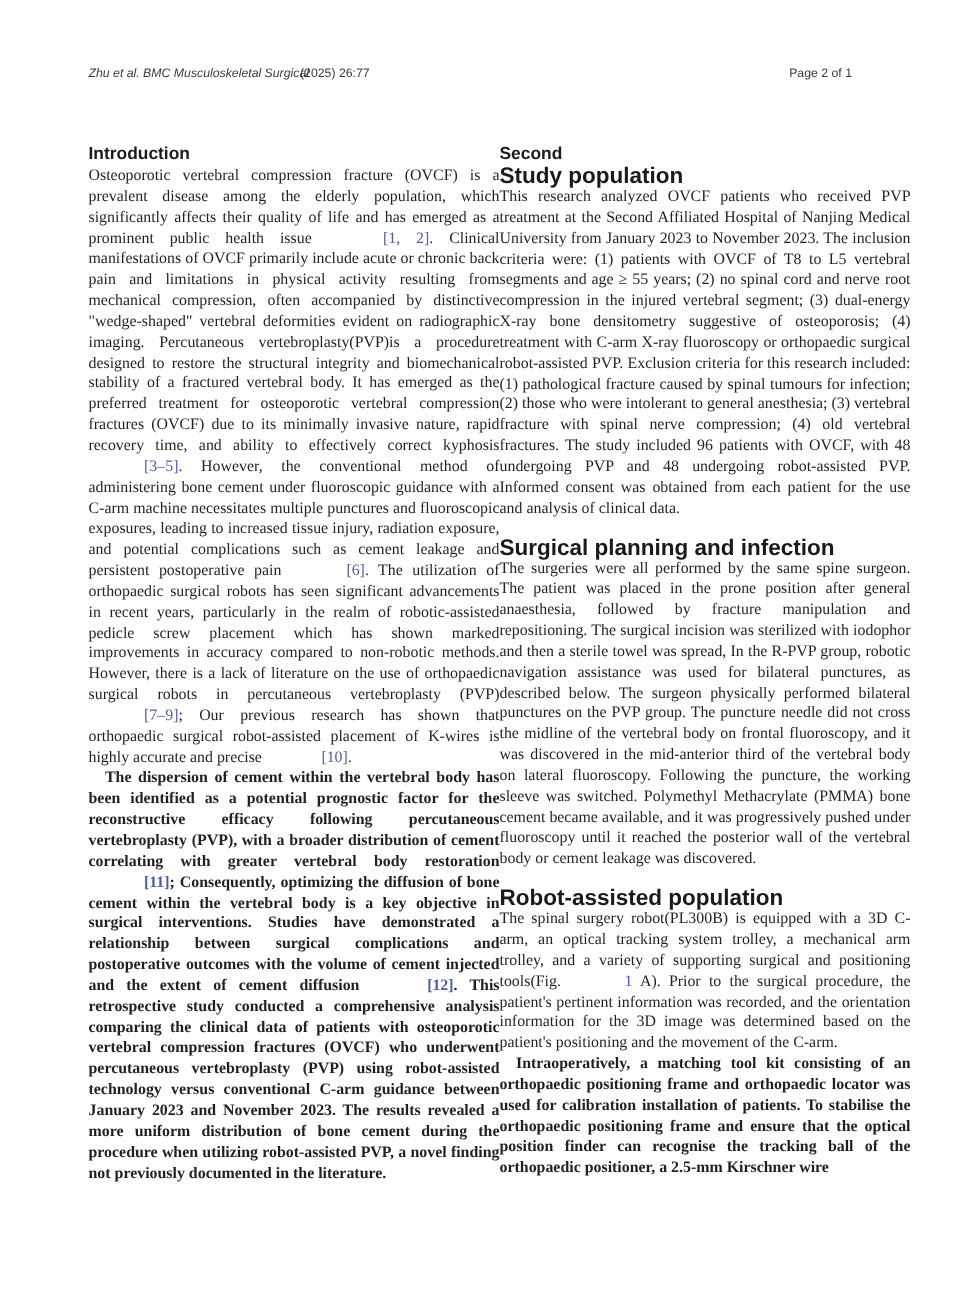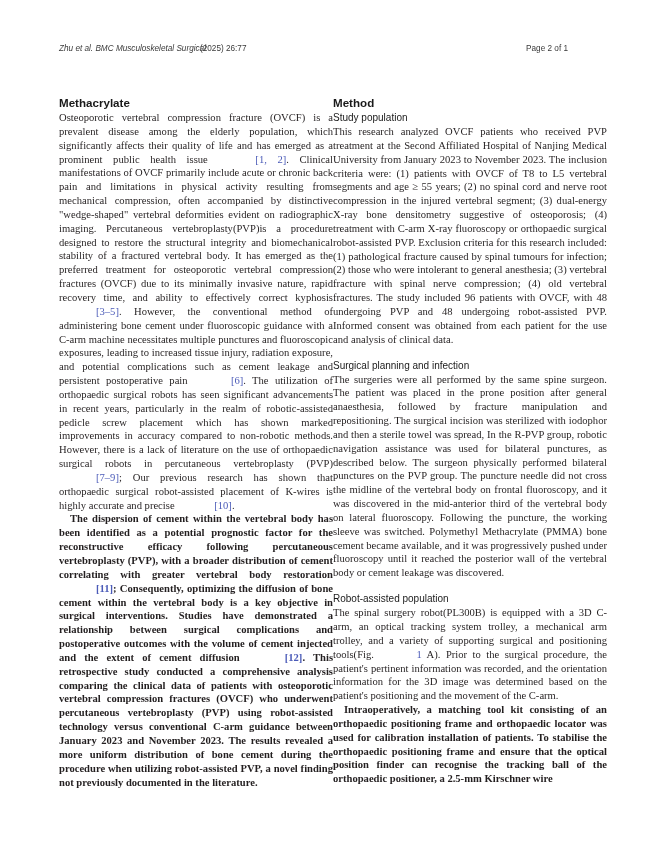--- a/index.html
+++ b/index.html
@@ -5,41 +5,41 @@
   html, body { margin:0; padding:0; background:#ffffff; }
   body { width:650px; height:866px; position:relative; overflow:hidden; color:#231f20; }
   .hdr { position:absolute; top:44px; font-family:"Liberation Sans", sans-serif; font-size:8.2px; color:#3a3a3a; }
   .hdr-left { left:59px; font-style:italic; }
   .hdr-year { left:200px; }
   .hdr-right { right:82px; }
   .col { position:absolute; top:96px; width:274px; font-family:"Liberation Serif", serif; font-size:10.6px; line-height:13.85px; text-align:justify; hyphens:auto; }
   .col-left { left:59px; }
   .col-right { left:333px; }
   h2 { font-family:"Liberation Sans", sans-serif; font-weight:bold; font-size:11.6px; margin:0 0 1px 0; line-height:14px; color:#1a1a1a; }
-  h3 { font-family:"Liberation Sans", sans-serif; font-weight:normal; font-size:10px; margin:0; line-height:14px; color:#1a1a1a; }
+  h3 { font-family:"Liberation Sans", sans-serif; font-weight:bold; font-size:15px; margin:0; line-height:14px; color:#1a1a1a; }
   p { margin:0; }
   p.indent { text-indent:11px;font-weight:bold; }
   .gap { height:12px; }
   .cite { color:#4b5bb8;margin-left:37px; }
 </style>
 </head>
 <body>
 
 <div class="hdr hdr-left">Zhu et al. BMC Musculoskeletal Surgical</div>
 <div class="hdr hdr-year">(2025) 26:77</div>
 <div class="hdr hdr-right">Page 2 of 1</div>
 
 <div class="col col-left">
-  <h2>Methacrylate</h2>
+  <h2>Introduction</h2>
   <p>Osteoporotic vertebral compression fracture (OVCF) is a prevalent disease among the elderly population, which significantly affects their quality of life and has emerged as a prominent public health issue <span class="cite">[1, 2]</span>. Clinical manifestations of OVCF primarily include acute or chronic back pain and limitations in physical activity resulting from mechanical compression, often accompanied by distinctive "wedge-shaped" vertebral deformities evident on radiographic imaging. Percutaneous vertebroplasty(PVP)is a procedure designed to restore the structural integrity and biomechanical stability of a fractured vertebral body. It has emerged as the preferred treatment for osteoporotic vertebral compression fractures (OVCF) due to its minimally invasive nature, rapid recovery time, and ability to effectively correct kyphosis <span class="cite">[3–5]</span>. However, the conventional method of administering bone cement under fluoroscopic guidance with a C-arm machine necessitates multiple punctures and fluoroscopic exposures, leading to increased tissue injury, radiation exposure, and potential complications such as cement leakage and persistent postoperative pain <span class="cite">[6]</span>. The utilization of orthopaedic surgical robots has seen significant advancements in recent years, particularly in the realm of robotic-assisted pedicle screw placement which has shown marked improvements in accuracy compared to non-robotic methods. However, there is a lack of literature on the use of orthopaedic surgical robots in percutaneous vertebroplasty (PVP) <span class="cite">[7–9]</span>; Our previous research has shown that orthopaedic surgical robot-assisted placement of K-wires is highly accurate and precise <span class="cite">[10]</span>.</p>
   <p class="indent">The dispersion of cement within the vertebral body has been identified as a potential prognostic factor for the reconstructive efficacy following percutaneous vertebroplasty (PVP), with a broader distribution of cement correlating with greater vertebral body restoration <span class="cite">[11]</span>; Consequently, optimizing the diffusion of bone cement within the vertebral body is a key objective in surgical interventions. Studies have demonstrated a relationship between surgical complications and postoperative outcomes with the volume of cement injected and the extent of cement diffusion <span class="cite">[12]</span>. This retrospective study conducted a comprehensive analysis comparing the clinical data of patients with osteoporotic vertebral compression fractures (OVCF) who underwent percutaneous vertebroplasty (PVP) using robot-assisted technology versus conventional C-arm guidance between January 2023 and November 2023. The results revealed a more uniform distribution of bone cement during the procedure when utilizing robot-assisted PVP, a novel finding not previously documented in the literature.</p>
 </div>
 
 <div class="col col-right">
-  <h2>Method</h2>
+  <h2>Second</h2>
   <h3>Study population</h3>
   <p>This research analyzed OVCF patients who received PVP treatment at the Second Affiliated Hospital of Nanjing Medical University from January 2023 to November 2023. The inclusion criteria were: (1) patients with OVCF of T8 to L5 vertebral segments and age ≥ 55 years; (2) no spinal cord and nerve root compression in the injured vertebral segment; (3) dual-energy X-ray bone densitometry suggestive of osteoporosis; (4) treatment with C-arm X-ray fluoroscopy or orthopaedic surgical robot-assisted PVP. Exclusion criteria for this research included: (1) pathological fracture caused by spinal tumours for infection; (2) those who were intolerant to general anesthesia; (3) vertebral fracture with spinal nerve compression; (4) old vertebral fractures. The study included 96 patients with OVCF, with 48 undergoing PVP and 48 undergoing robot-assisted PVP. Informed consent was obtained from each patient for the use and analysis of clinical data.</p>
   <div class="gap"></div>
   <h3>Surgical planning and infection</h3>
   <p>The surgeries were all performed by the same spine surgeon. The patient was placed in the prone position after general anaesthesia, followed by fracture manipulation and repositioning. The surgical incision was sterilized with iodophor and then a sterile towel was spread, In the R-PVP group, robotic navigation assistance was used for bilateral punctures, as described below. The surgeon physically performed bilateral punctures on the PVP group. The puncture needle did not cross the midline of the vertebral body on frontal fluoroscopy, and it was discovered in the mid-anterior third of the vertebral body on lateral fluoroscopy. Following the puncture, the working sleeve was switched. Polymethyl Methacrylate (PMMA) bone cement became available, and it was progressively pushed under fluoroscopy until it reached the posterior wall of the vertebral body or cement leakage was discovered.</p>
   <div class="gap"></div>
   <h3>Robot-assisted population</h3>
   <p>The spinal surgery robot(PL300B) is equipped with a 3D C-arm, an optical tracking system trolley, a mechanical arm trolley, and a variety of supporting surgical and positioning tools(Fig. <span class="cite">1</span> A). Prior to the surgical procedure, the patient's pertinent information was recorded, and the orientation information for the 3D image was determined based on the patient's positioning and the movement of the C-arm.</p>
   <p class="indent">Intraoperatively, a matching tool kit consisting of an orthopaedic positioning frame and orthopaedic locator was used for calibration installation of patients. To stabilise the orthopaedic positioning frame and ensure that the optical position finder can recognise the tracking ball of the orthopaedic positioner, a 2.5-mm Kirschner wire</p>
 </div>

